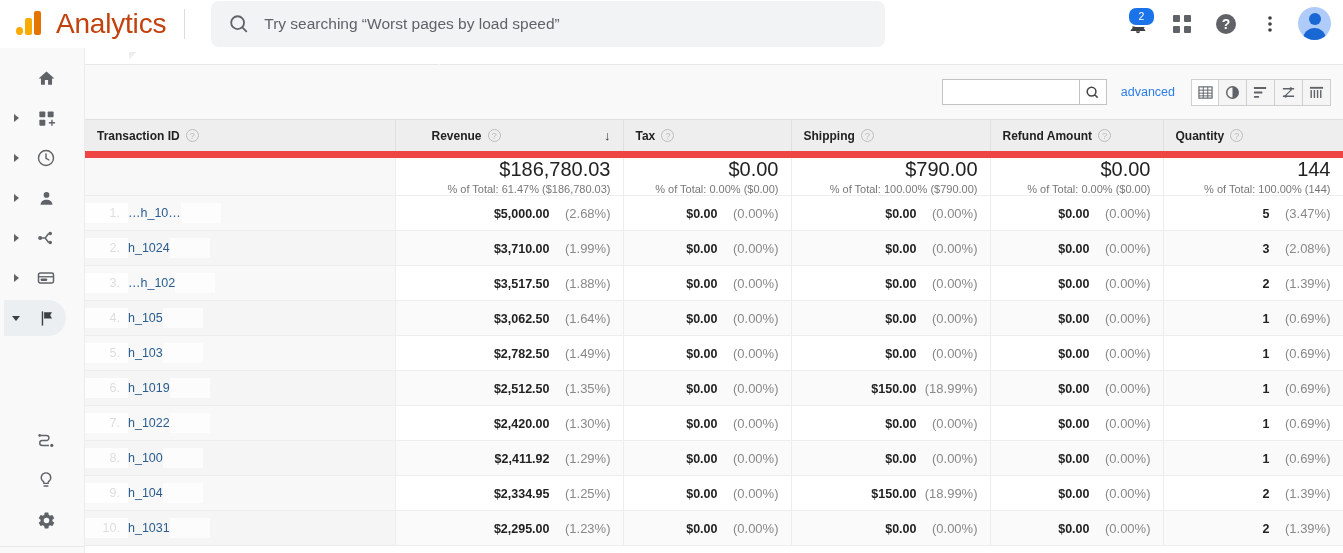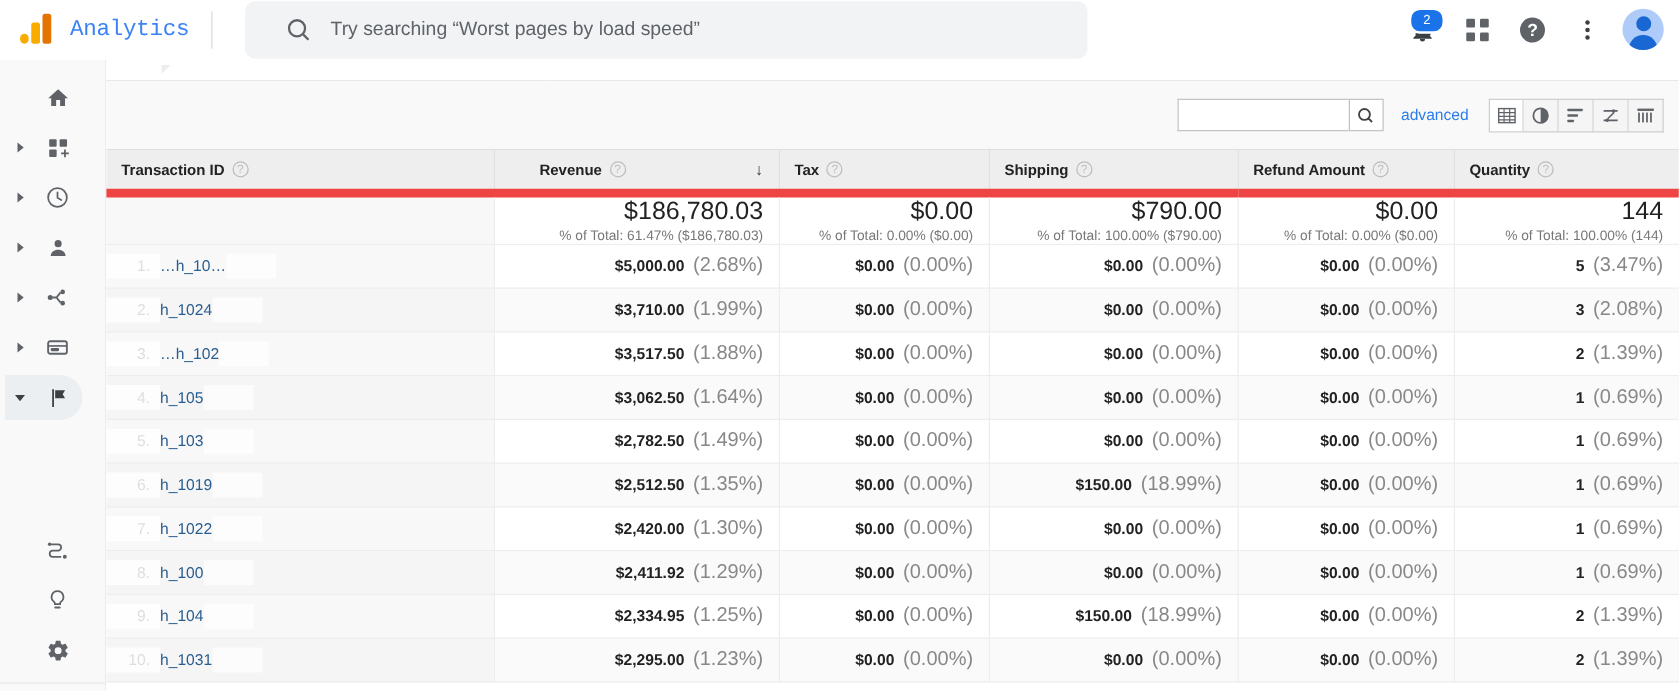--- a/index.html
+++ b/index.html
@@ -18,22 +18,22 @@
     display: flex; align-items: center;
     border-bottom: 1px solid #ffffff;
   }
   .ga-logo { width: 56px; display: flex; align-items: flex-end; justify-content: center; height: 48px; padding-bottom: 13px; }
   .ga-logo .bar { display: inline-block; border-radius: 2px; margin-right: 2px; }
   .ga-logo .b1 { width: 7px; height: 8px; background: #f9ab00; border-radius: 50%; }
   .ga-logo .b2 { width: 7px; height: 17px; background: #f9ab00; }
   .ga-logo .b3 { width: 7px; height: 24px; background: #e37400; margin-right: 0; }
 
   .brand-name {
-    font-size: 18px; color: #3b82f6; letter-spacing: -0.2px;
-    padding-right: 18px; white-space: nowrap; font-family: Liberation Mono, monospace;
+    font-size: 28px; color: #c2410c; letter-spacing: -0.2px;
+    padding-right: 18px; white-space: nowrap;
   }
   .brand-divider { width: 1px; height: 30px; background: #dadce0; margin: 0 18px 0 0; }
 
   .acct-block { display: flex; flex-direction: column; justify-content: center; min-width: 235px; }
   .crumbs { font-size: 11.5px; color: #5f6368; display: flex; align-items: center; height: 15px; }
   .crumbs .sep { margin: 0 4px; font-size: 11px; color: #5f6368; }
   .crumb-redacted {
     display: inline-block; height: 11px; flex: 1; min-width: 120px;
     background:
       repeating-linear-gradient(90deg,#c9ccd0 0 6px, transparent 6px 10px);
@@ -47,21 +47,21 @@
   }
   .view-caret {
     width: 0; height: 0; margin-left: 9px; margin-top: 3px;
     border-left: 5px solid transparent; border-right: 5px solid transparent;
     border-top: 6px solid #5f6368;
   }
 
   .searchwrap { flex: 1; display: flex; justify-content: flex-start; padding-left: 8px; }
   .searchbox {
     width: 674px; height: 46px; background: #f1f3f4; border-radius: 8px;
-    display: flex; align-items: center; padding: 0 32px; cursor: text;
+    display: flex; align-items: center; padding: 0 17px; cursor: text;
   }
   .searchbox .sicon { margin-right: 14px; display: flex; }
   .searchbox .sval { font-size: 15.5px; color: #5f6368; }
 
   .top-icons { display: flex; align-items: center; padding-right: 12px; gap: 4px; }
   .ticon {
     width: 40px; height: 40px; border-radius: 50%;
     display: flex; align-items: center; justify-content: center;
     position: relative; cursor: pointer;
   }
@@ -198,21 +198,21 @@
   .metcell { padding: 0 12px; text-align: right; }
 
   tr.drow { height: 35px; }
   tr.drow td { background: #fff; }
   tr.drow.alt td { background: #fafafa; }
   tr.drow td.dimcell { background: #f8f8f8; }
   tr.drow.alt td.dimcell { background: #f5f5f5; }
   .idx { display: inline-block; width: 22px; text-align: right; color: #444; font-size: 12.5px; margin-right: 8px; }
   .tid { color: #2a5d8f; font-size: 12.5px; position: relative; display: inline-block; }
   .mval { font-size: 12.5px; color: #222; font-weight: bold; }
-  .mpct { font-size: 16px; color: #888; margin-left: 7px; display: inline-block; min-width: 54px; text-align: right; }
+  .mpct { font-size: 13px; color: #888; margin-left: 7px; display: inline-block; min-width: 54px; text-align: right; }
 
   
   .redact-l { position: absolute; left: -46px; top: -3px; width: 46px; height: 20px; background: #ffffff; opacity: .82; }
   .redact-r { position: absolute; right: -40px; top: -3px; width: 40px; height: 20px; background: #ffffff; opacity: .70; }
 </style>
 </head>
 <body>
 
 <div class="topbar">
 

